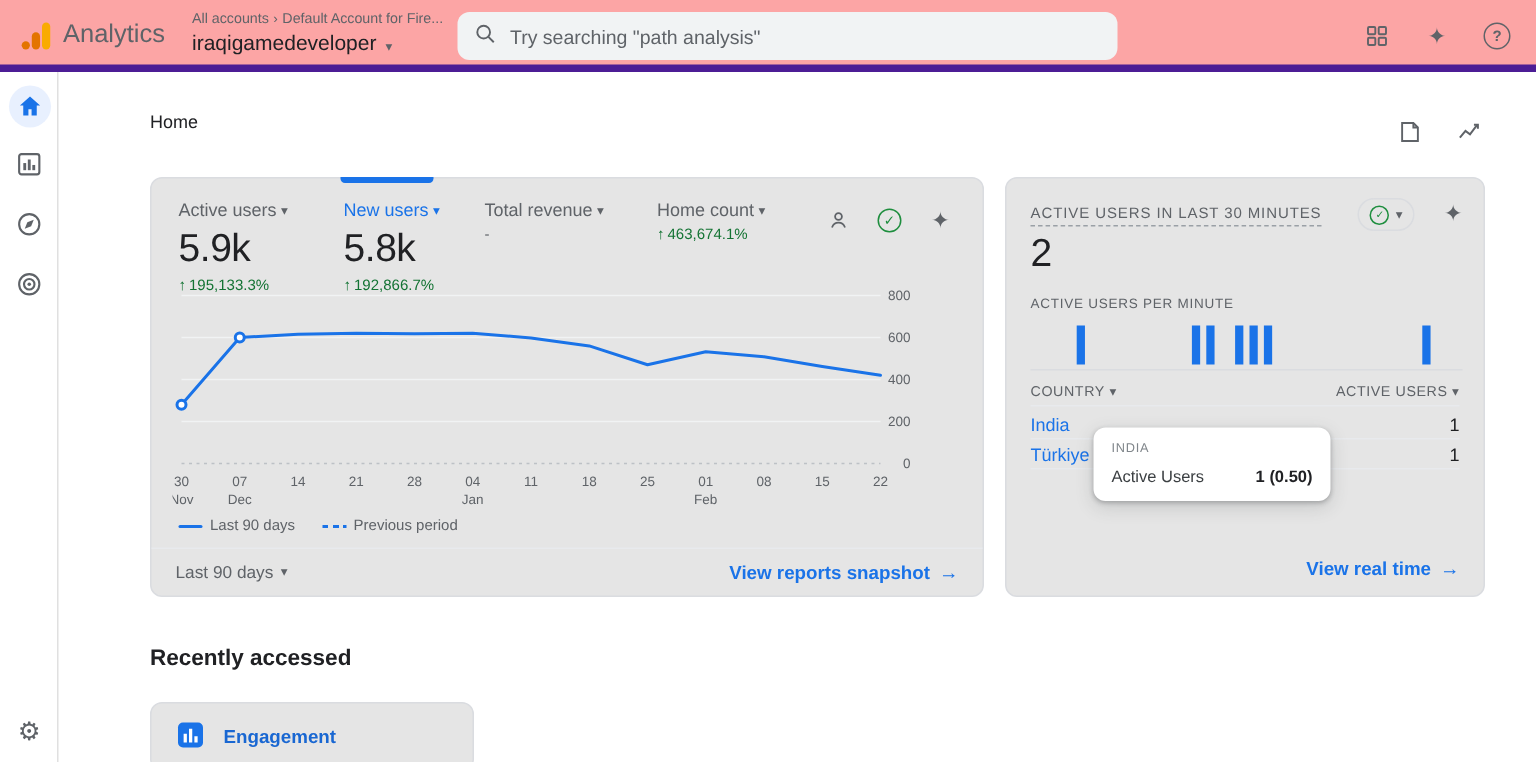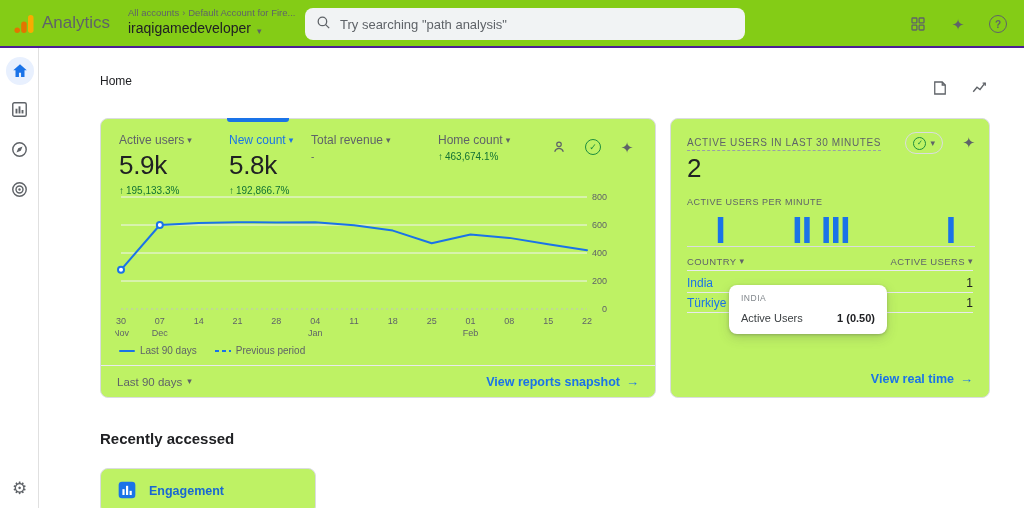--- a/index.html
+++ b/index.html
@@ -1,20 +1,20 @@
 <!DOCTYPE html>
 <html><head>
 <meta charset="utf-8">
 <style>
   *{margin:0;padding:0;box-sizing:border-box}
   html,body{width:1024px;height:508px}
   body{position:relative;background:#fff;font-family:"Liberation Sans","DejaVu Sans",sans-serif;color:#202124;overflow:hidden;font-size:13px}
 
   
-  .topbar{position:absolute;inset:0 0 auto 0;height:48px;background:#84cc16;border-bottom:2px solid #4c1d95;z-index:20}
+  .topbar{position:absolute;inset:0 0 auto 0;height:48px;background:#fca5a5;border-bottom:5px solid #4c1d95;z-index:20}
   .logo{position:absolute;left:12px;top:12px;width:24px;height:24px;cursor:pointer}
   .app-name{position:absolute;left:42px;top:13px;font-size:17px;color:#5f6368;cursor:pointer}
   .crumbs{position:absolute;left:128px;top:7px;font-size:9.5px;color:#5f6368;white-space:nowrap}
   .crumbs .sep{margin:0 3px;font-size:9px}
   .account-row{position:absolute;left:128px;top:20px;font-size:14px;color:#202124;display:flex;align-items:flex-end;gap:6px;cursor:pointer}
   .caret{font-size:9px;color:#5f6368;line-height:1}
   .searchbar{position:absolute;left:305px;top:8px;width:440px;height:32px;background:#f1f3f4;border-radius:8px;display:flex;align-items:center;padding:0 10px;gap:8px}
   .searchbar input{flex:1;border:0;background:transparent;outline:none;font-size:13px;color:#202124;font-family:inherit}
   .searchbar input::placeholder{color:#5f6368}
   .topbar-icons{position:absolute;right:14px;top:12px;display:flex;align-items:center;gap:16px}
@@ -25,32 +25,32 @@
   
   .sidenav{position:absolute;left:0;top:48px;bottom:0;width:39px;border-right:1px solid #e0e0e0;background:#fff;z-index:10}
   .nav-item{width:39px;height:34px;display:flex;align-items:center;justify-content:center;cursor:pointer;margin-top:6px}
   .halo{display:flex;align-items:center;justify-content:center}
   .nav-item.active .halo{width:28px;height:28px;background:#e8f0fe;border-radius:50%}
   .gear{position:absolute;left:0;bottom:6px;width:39px;height:28px;display:flex;align-items:center;justify-content:center;font-size:17px;color:#5f6368;cursor:pointer}
 
   
   .page-title{position:absolute;left:100px;top:74px;font-size:12px;color:#202124}
   .title-icons{position:absolute;right:32px;top:76px;display:flex;gap:16px}
-  .card{position:absolute;background:#bef264;border:1px solid #dadce0;border-radius:8px}
+  .card{position:absolute;background:#e5e5e5;border:1px solid #dadce0;border-radius:8px}
 
   
   .overview{left:100px;top:118px;width:556px;height:280px}
   .tab-indicator{position:absolute;left:126px;top:-1px;width:62px;height:4px;background:#1a73e8;border-radius:0 0 3px 3px}
   .metric{position:absolute;top:14px;cursor:pointer}
   .metric .lab{font-size:12px;color:#5f6368;display:flex;align-items:center;gap:3px;white-space:nowrap}
   .metric.selected .lab,.metric.selected .lab .caret{color:#1a73e8}
   .metric .val{font-size:26px;color:#202124;margin-top:3px;letter-spacing:-.3px}
   .metric .delta{font-size:10px;color:#137333;margin-top:4px;display:flex;gap:2px;align-items:center}
   .metric .delta.neutral{color:#5f6368}
-  .m0{left:18px}.m1{left:128px}.m2{left:210px}.m3{left:337px}
+  .m0{left:18px}.m1{left:128px}.m2{left:222px}.m3{left:337px}
   .ov-icons{position:absolute;right:16px;top:16px;display:flex;gap:14px;align-items:center}
   .check-circle{width:16px;height:16px;border:1.6px solid #1e8e3e;border-radius:50%;color:#1e8e3e;font-size:9px;display:flex;align-items:center;justify-content:center;font-weight:700;cursor:pointer}
   .chart-wrap{position:absolute;left:14px;top:70px;width:528px;height:152px}
   .series{fill:none;stroke:#1a73e8;stroke-width:2;stroke-linejoin:round;stroke-linecap:round}
   .marker{fill:#fff;stroke:#1a73e8;stroke-width:2}
   .grid{stroke:#f1f3f4;stroke-width:1}
   .axis0{stroke:#bdc1c6;stroke-width:1;stroke-dasharray:2 3}
   .ylab,.xlab{fill:#5f6368;font-size:9px;font-family:"Liberation Sans","DejaVu Sans",sans-serif}
   .legend{position:absolute;left:18px;top:226px;display:flex;gap:18px;align-items:center;font-size:10px;color:#5f6368}
   .leg-item{display:flex;align-items:center;gap:5px}
@@ -200,21 +200,21 @@
       </div>
     <div class="val">5.9k</div>
     <div class="delta">
         <span>↑</span>
         <span>195,133.3%</span>
       </div>
   </div>
 
   <div class="metric m1 selected">
     <div class="lab">
-        <span>New count</span>
+        <span>New users</span>
         <span class="caret">▾</span>
       </div>
     <div class="val">5.8k</div>
     <div class="delta">
         <span>↑</span>
         <span>192,866.7%</span>
       </div>
   </div>
 
   <div class="metric m2">

